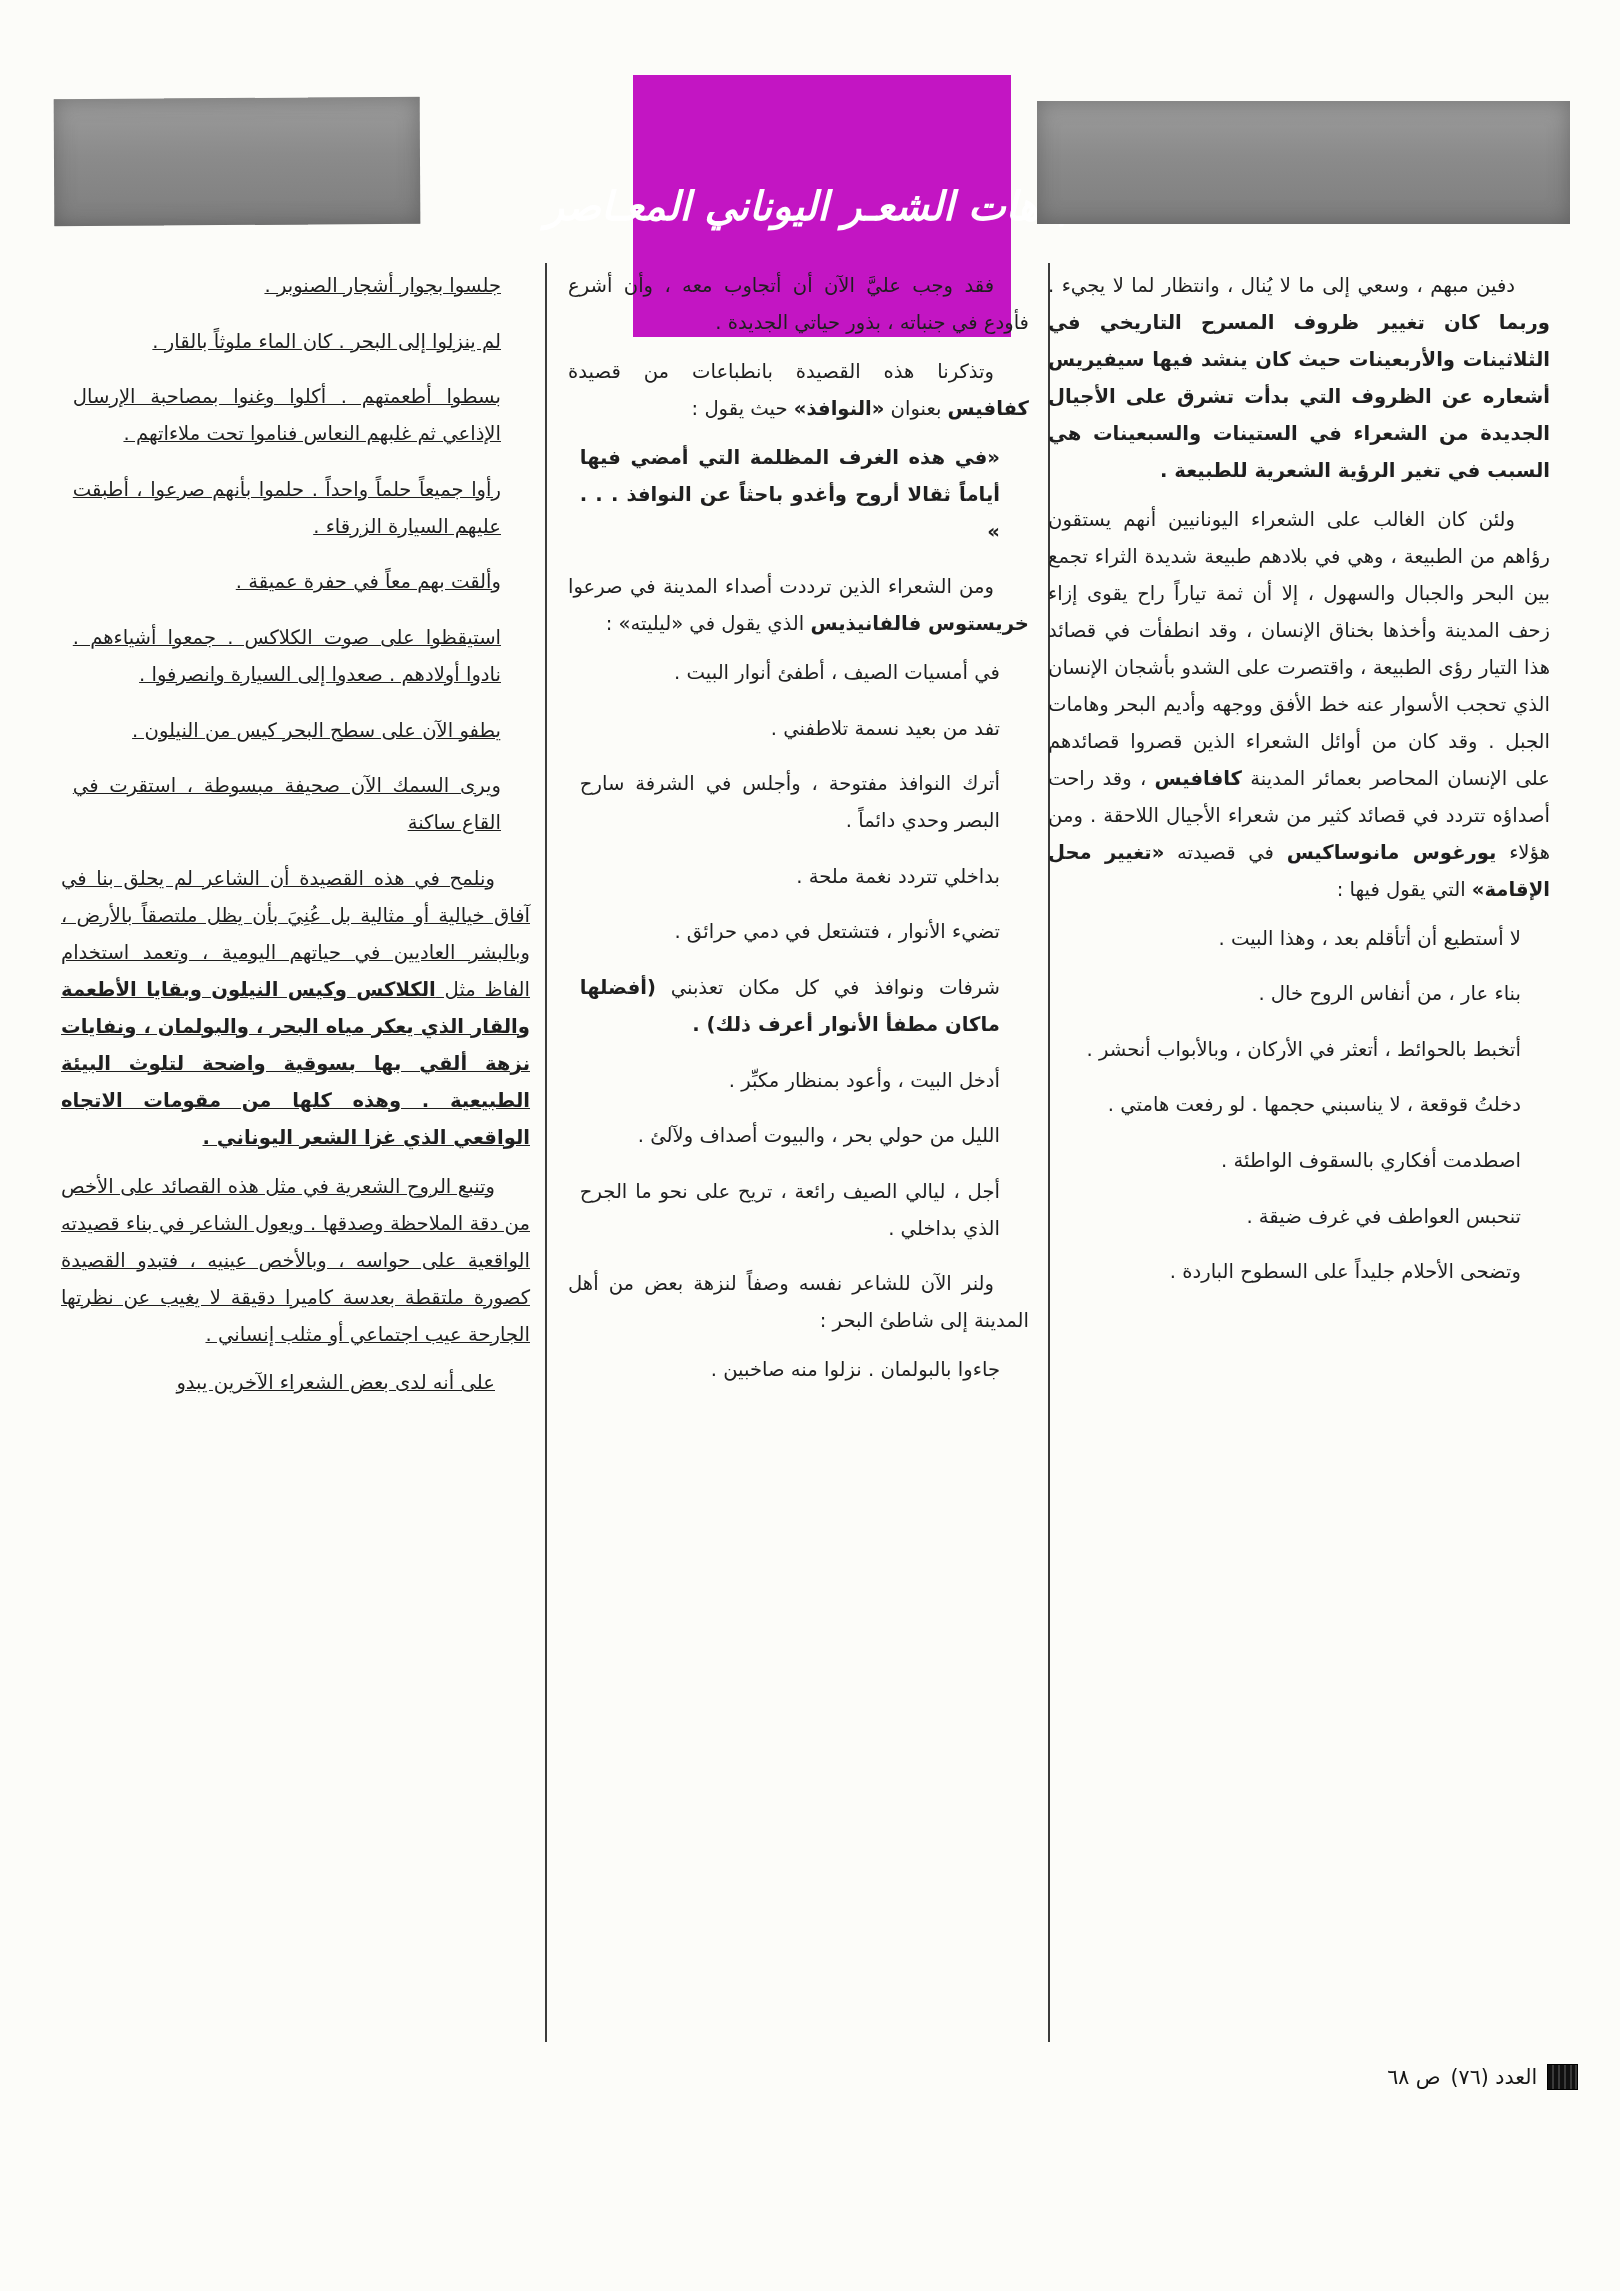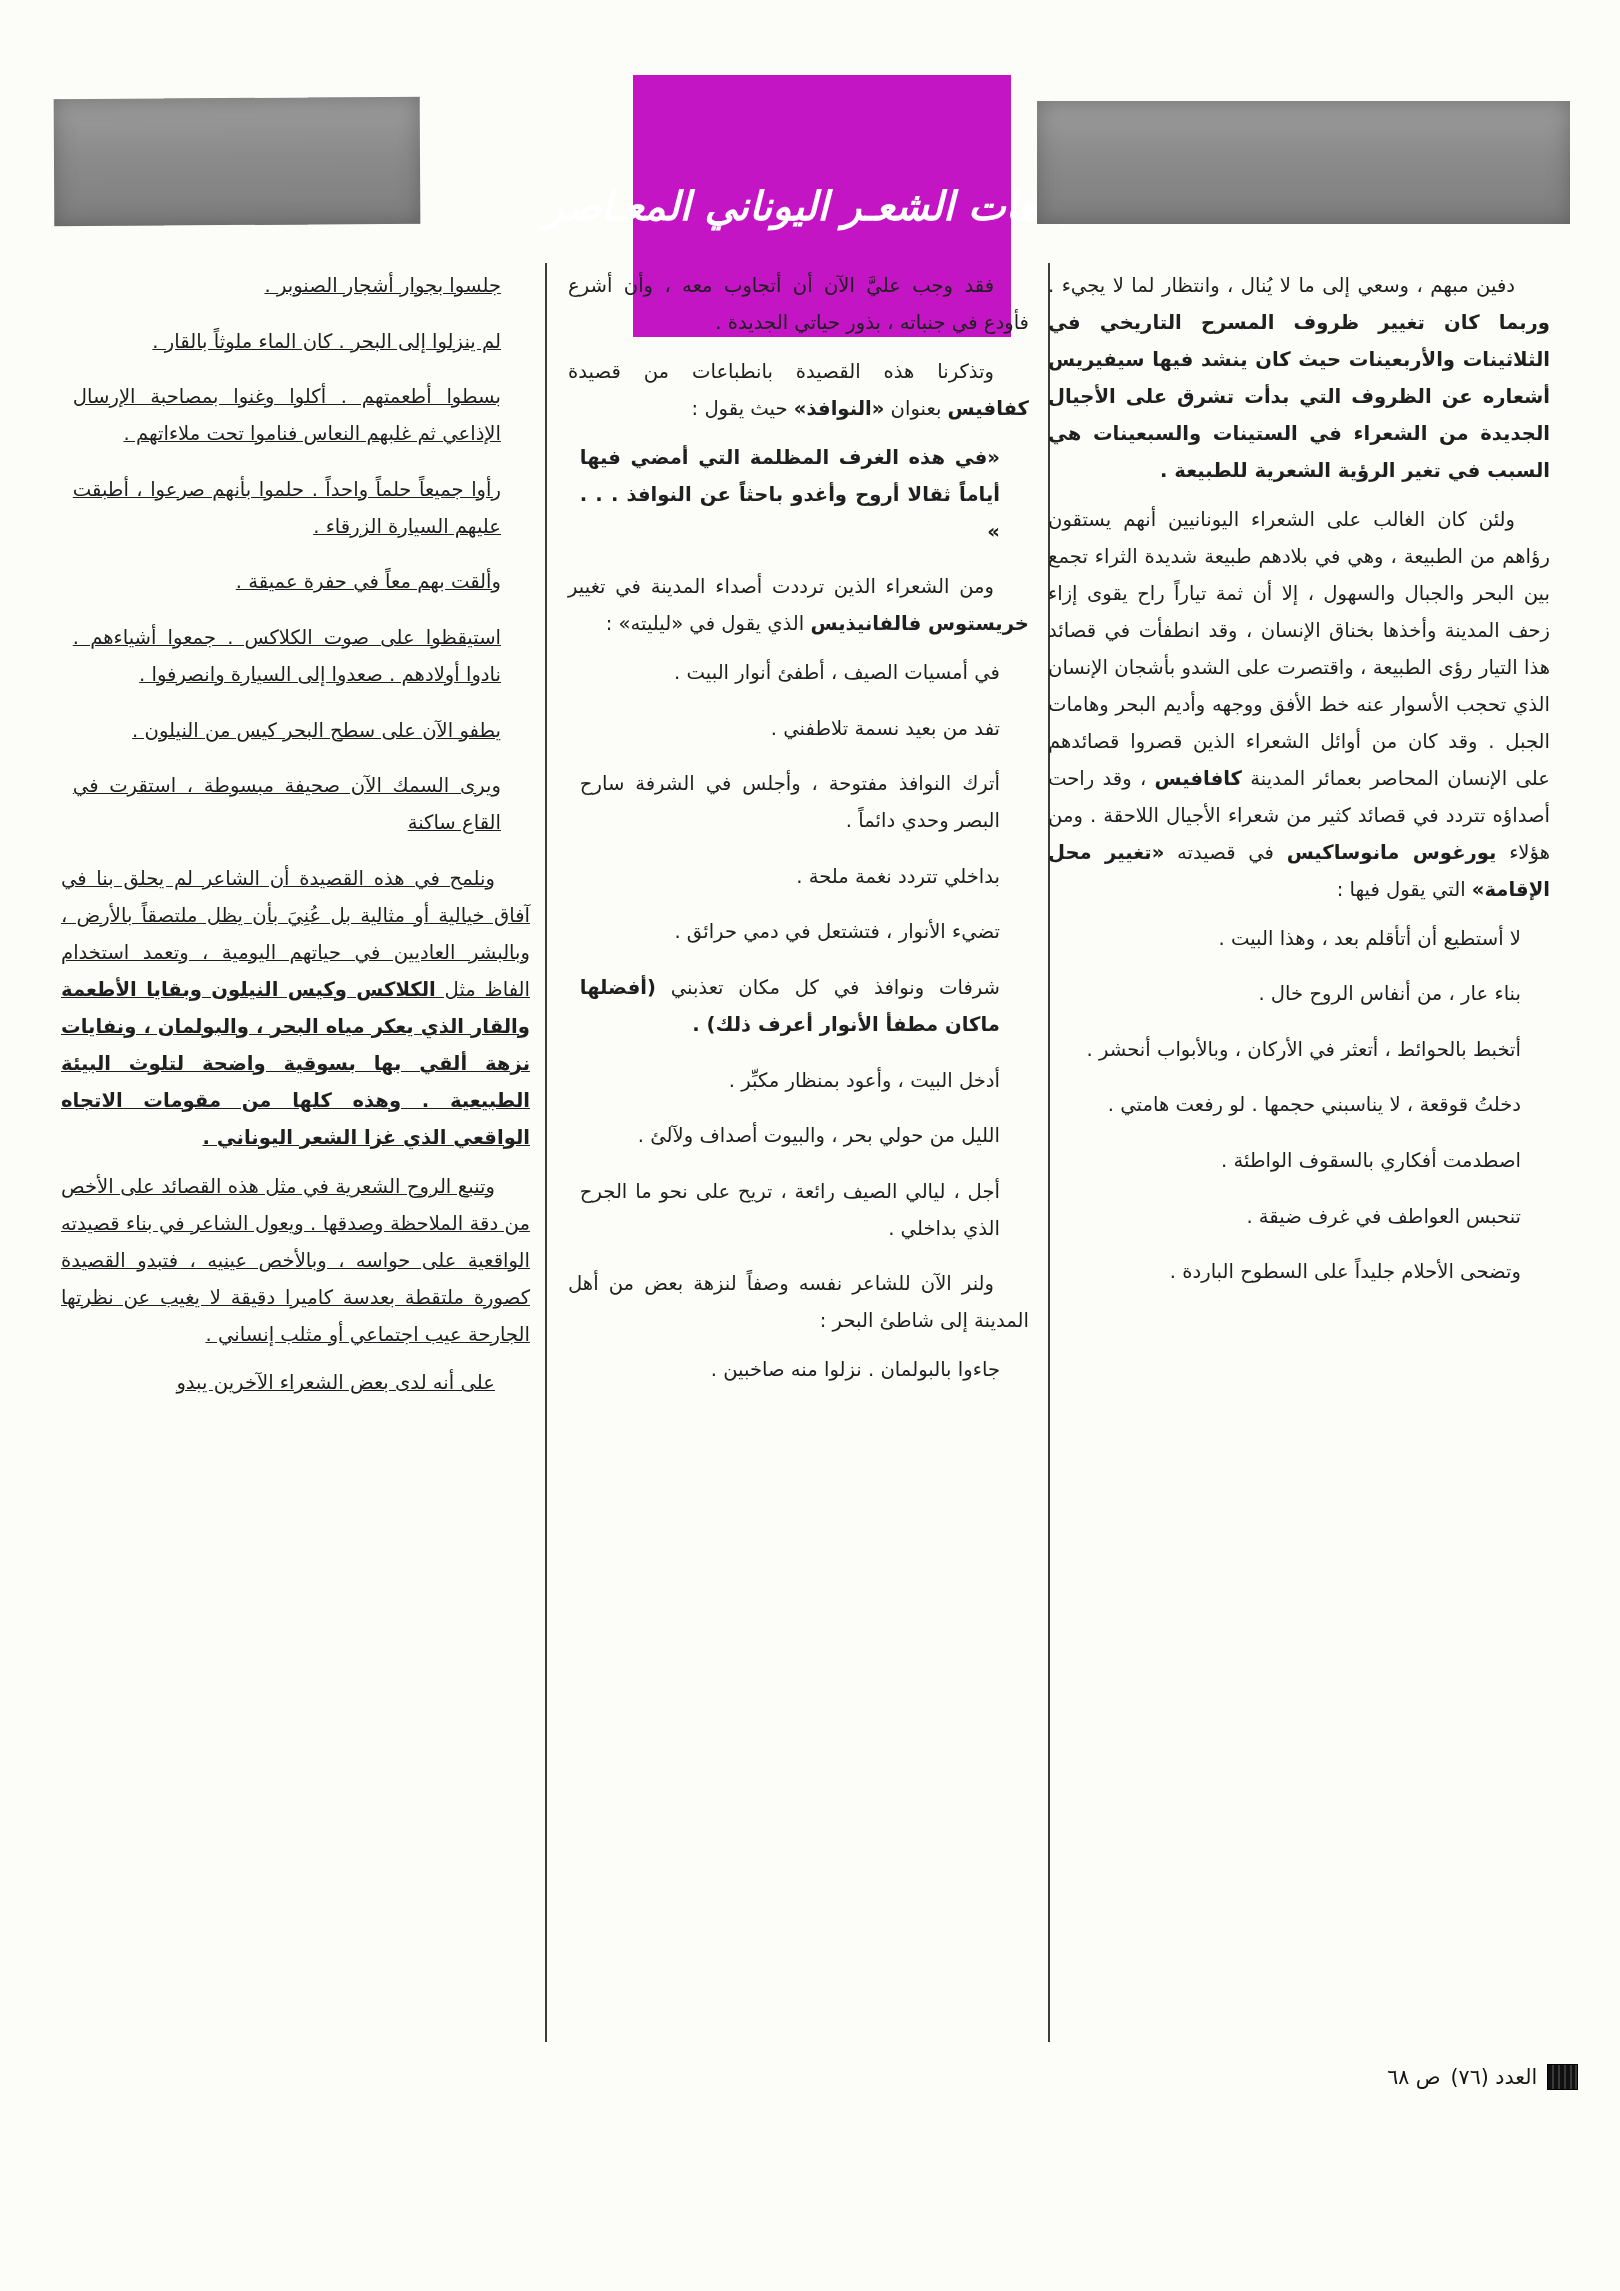--- a/index.html
+++ b/index.html
@@ -99,21 +99,21 @@
       <p class="poem"><span>أتخبط بالحوائط ، أتعثر في الأركان ، وبالأبواب أنحشر .</span></p>
       <p class="poem"><span>دخلتُ قوقعة ، لا يناسبني حجمها . لو رفعت هامتي .</span></p>
       <p class="poem"><span>اصطدمت أفكاري بالسقوف الواطئة .</span></p>
       <p class="poem"><span>تنحبس العواطف في غرف ضيقة .</span></p>
       <p class="poem"><span>وتضحى الأحلام جليداً على السطوح الباردة .</span></p>
     </div>
   <div class="col col-middle">
       <p class="para"><span>فقد وجب عليَّ الآن أن أتجاوب معه ، وأن أشرع فأودع في جنباته ، بذور حياتي الجديدة .</span></p>
       <p class="para"><span>وتذكرنا هذه القصيدة بانطباعات من قصيدة </span><span class="b">كفافيس</span><span> بعنوان </span><span class="b">«النوافذ»</span><span> حيث يقول :</span></p>
       <p class="poem"><span class="b">«في هذه الغرف المظلمة التي أمضي فيها أياماً ثقالا أروح وأغدو باحثاً عن النوافذ . . . »</span></p>
-      <p class="para"><span>ومن الشعراء الذين ترددت أصداء المدينة في تغيير </span><span class="b">خريستوس فالفانيذيس</span><span> الذي يقول في «ليليته» :</span></p>
+      <p class="para"><span>ومن الشعراء الذين ترددت أصداء المدينة في صرعوا </span><span class="b">خريستوس فالفانيذيس</span><span> الذي يقول في «ليليته» :</span></p>
       <p class="poem"><span>في أمسيات الصيف ، أطفئ أنوار البيت .</span></p>
       <p class="poem"><span>تفد من بعيد نسمة تلاطفني .</span></p>
       <p class="poem"><span>أترك النوافذ مفتوحة ، وأجلس في الشرفة سارح البصر وحدي دائماً .</span></p>
       <p class="poem"><span>بداخلي تتردد نغمة ملحة .</span></p>
       <p class="poem"><span>تضيء الأنوار ، فتشتعل في دمي حرائق .</span></p>
       <p class="poem"><span>شرفات ونوافذ في كل مكان تعذبني </span><span class="b">(أفضلها ماكان مطفأ الأنوار أعرف ذلك) .</span></p>
       <p class="poem"><span>أدخل البيت ، وأعود بمنظار مكبِّر .</span></p>
       <p class="poem"><span>الليل من حولي بحر ، والبيوت أصداف ولآلئ .</span></p>
       <p class="poem"><span>أجل ، ليالي الصيف رائعة ، تريح على نحو ما الجرح الذي بداخلي .</span></p>
       <p class="para"><span>ولنر الآن للشاعر نفسه وصفاً لنزهة بعض من أهل المدينة إلى شاطئ البحر :</span></p>

